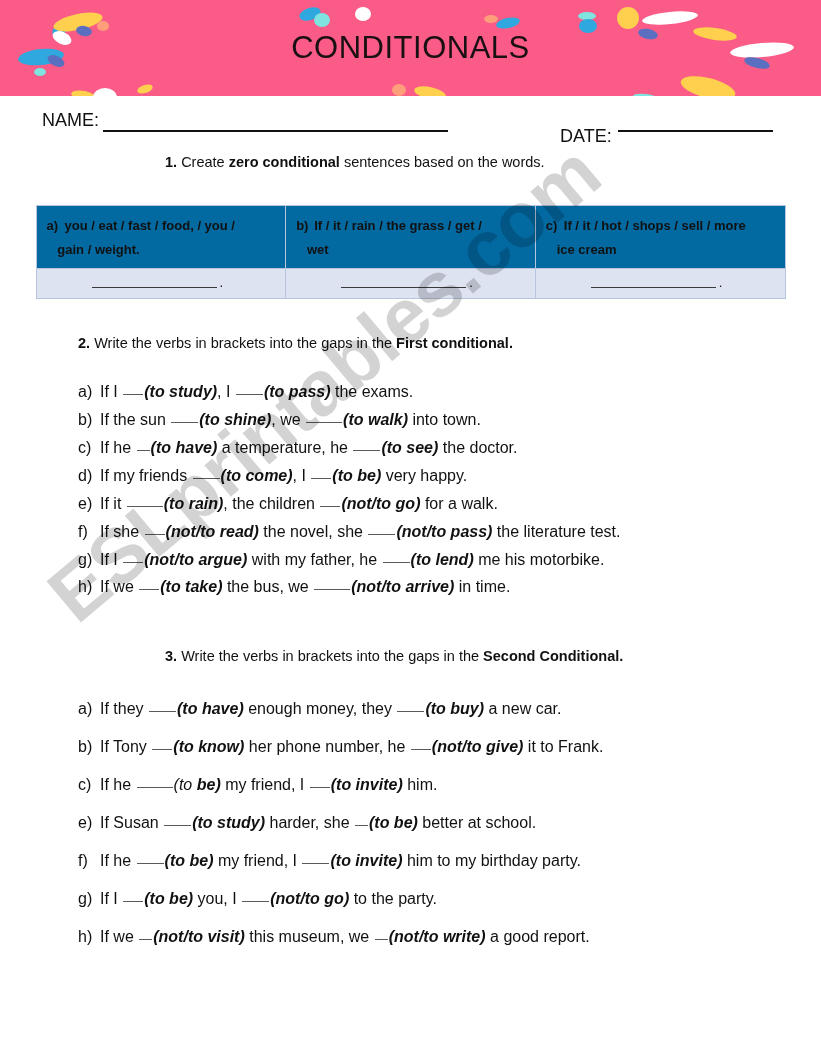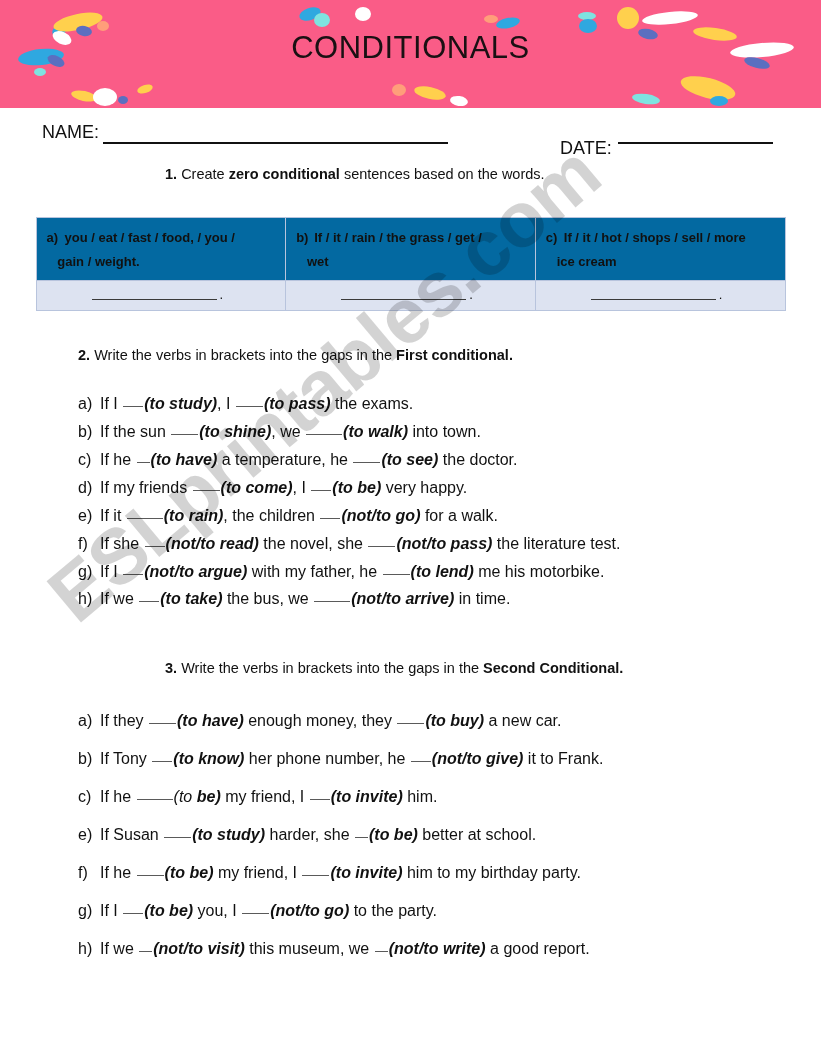--- a/index.html
+++ b/index.html
@@ -33,21 +33,21 @@
     color: #000;
     opacity: 0.17;
     white-space: nowrap;
     letter-spacing: -1px;
   }
 
   
   #banner {
     position: relative;
     width: 821px;
-    height: 108px;
+    height: 96px;
     background: #fa5c87;
     overflow: hidden;
   }
   #banner-title {
     position: absolute;
     left: 0; right: 0;
     top: 30px;
     text-align: center;
     font-size: 31px;
     font-weight: 400;

